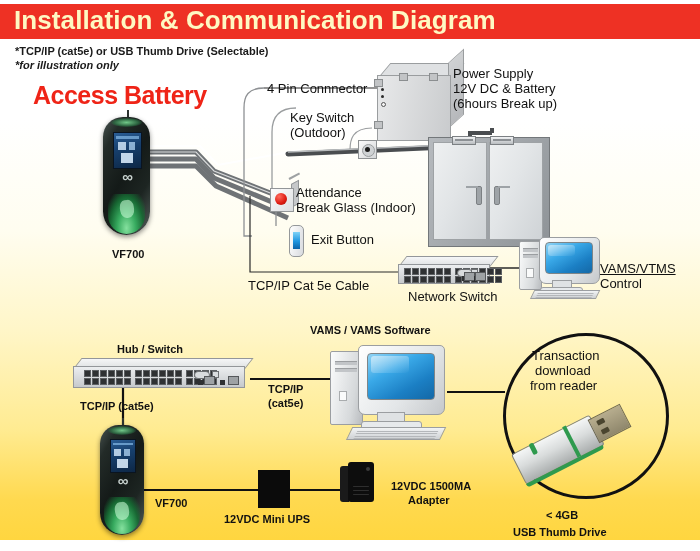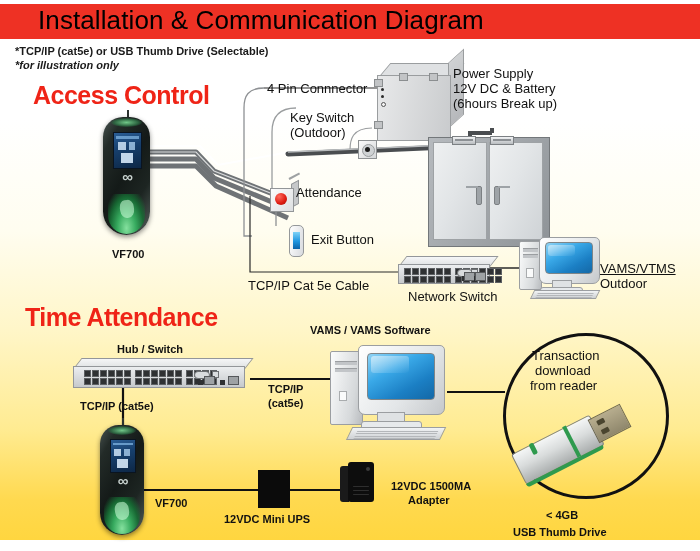--- a/index.html
+++ b/index.html
@@ -13,24 +13,23 @@
     background:linear-gradient(to bottom,#ffffff 0px,#ffffff 120px,#fffdf0 230px,#fff6c8 330px,#ffeb91 430px,#ffd94f 500px,#ffd63f 540px,#ffffff 540px,#ffffff 551px);
     overflow:hidden;
   }
   
   #headerbar{
     position:absolute;left:0;top:4px;width:700px;height:35px;
     background:#ee3124;
   }
   #headertitle{
     position:absolute;left:14px;top:1px;
-    font-size:26px;color:#000000;letter-spacing:.1px;
-    font-family:"Liberation Sans",sans-serif;font-weight:400;
+    font-size:26px;color:#fef9c3;letter-spacing:.1px;
+    font-family:"Liberation Sans",sans-serif;font-weight:700;
     white-space:nowrap;
-    margin-left:24px;
   }
   
   .note{
     position:absolute;font-size:11px;font-weight:bold;color:#1a1a1a;white-space:nowrap;
   }
   #note1{left:15px;top:45px;}
   #note2{left:15px;top:59px;font-style:italic;}
   
   .sectiontitle{
     position:absolute;color:#ef2417;font-weight:bold;
@@ -164,22 +163,21 @@
 
 <div id="page">
 
   <div id="headerbar">
     <div id="headertitle">Installation &amp; Communication Diagram</div>
   </div>
 
   <div class="note" id="note1">*TCP/IP (cat5e) or USB Thumb Drive (Selectable)</div>
   <div class="note" id="note2">*for illustration only</div>
 
-  <div class="sectiontitle" id="t-access">Access Control</div>
-  <div class="sectiontitle" id="t-time">Time Attendance</div>
+  <div class="sectiontitle" id="t-access">Access Battery</div>
 
   <svg class="wires" viewBox="0 0 700 551">
 
     <path d="M150,152 L196,152 L214,171 L278,196" fill="none" stroke="#6f7376" stroke-width="5" stroke-linejoin="round"></path>
     <path d="M150,159 L196,159 L214,178 L284,207" fill="none" stroke="#6f7376" stroke-width="5" stroke-linejoin="round"></path>
     <path d="M150,146 L200,146 L218,165 L300,150" fill="none" stroke="#ffffff" stroke-width="2"></path>
     <path d="M150,152 L196,152 L214,171 L278,196" fill="none" stroke="#d9dbdc" stroke-width="1.2"></path>
     <path d="M150,166 L196,166 L216,186 L288,218" fill="none" stroke="#6f7376" stroke-width="5" stroke-linejoin="round"></path>
 
     <path d="M264,88 L377,88" fill="none" stroke="#2a2a2a" stroke-width="1.1"></path>
@@ -254,20 +252,21 @@
     <div class="ks-dot"></div>
   </div>
 
   <div class="breakglass" style="left:270px;top:188px;">
     <div class="bg-stick"></div>
     <div class="bg-side"></div>
     <div class="bg-face"></div>
     <div class="bg-btn"></div>
   </div>
   <div class="lbl lbl-thin" style="left:296px;top:185px;">Attendance</div>
+  <div class="lbl lbl-thin" style="left:296px;top:200px;">Break Glass (Indoor)</div>
 
   <div class="exitbtn" style="left:289px;top:225px;">
     <div class="eb-blue"></div>
   </div>
   <div class="lbl lbl-thin" style="left:311px;top:232px;">Exit Button</div>
 
   <div class="lbl lbl-thin" style="left:248px;top:278px;">TCP/IP Cat 5e Cable</div>
 
   <div class="doors" style="left:428px;top:137px;width:120px;height:108px;">
     <div class="door-frame"></div>
@@ -343,21 +342,21 @@
     </div>
     <div class="pc-stand"></div>
     <div class="pc-base"></div>
     <div class="pc-kbd">
       <div class="kline" style="top:28%;"></div>
       <div class="kline" style="top:55%;"></div>
       <div class="kline" style="top:80%;"></div>
     </div>
   </div>
   <div class="lbl lbl-thin" style="left:600px;top:261px;text-decoration:underline;">VAMS/VTMS</div>
-  <div class="lbl lbl-thin" style="left:600px;top:276px;">Outdoor</div>
+  <div class="lbl lbl-thin" style="left:600px;top:276px;">Control</div>
 
   <div class="lbl lbl-bold" style="left:117px;top:343px;">Hub / Switch</div>
 
   <div class="netsw" style="left:73px;top:358px;width:170px;height:30px;">
     <div class="ns-top"></div>
     <div class="ns-face" style="height:20px;">
       <div class="ns-ports">
         <div class="ns-row">
           <i class="ns-port"></i>
             <i class="ns-port"></i>

